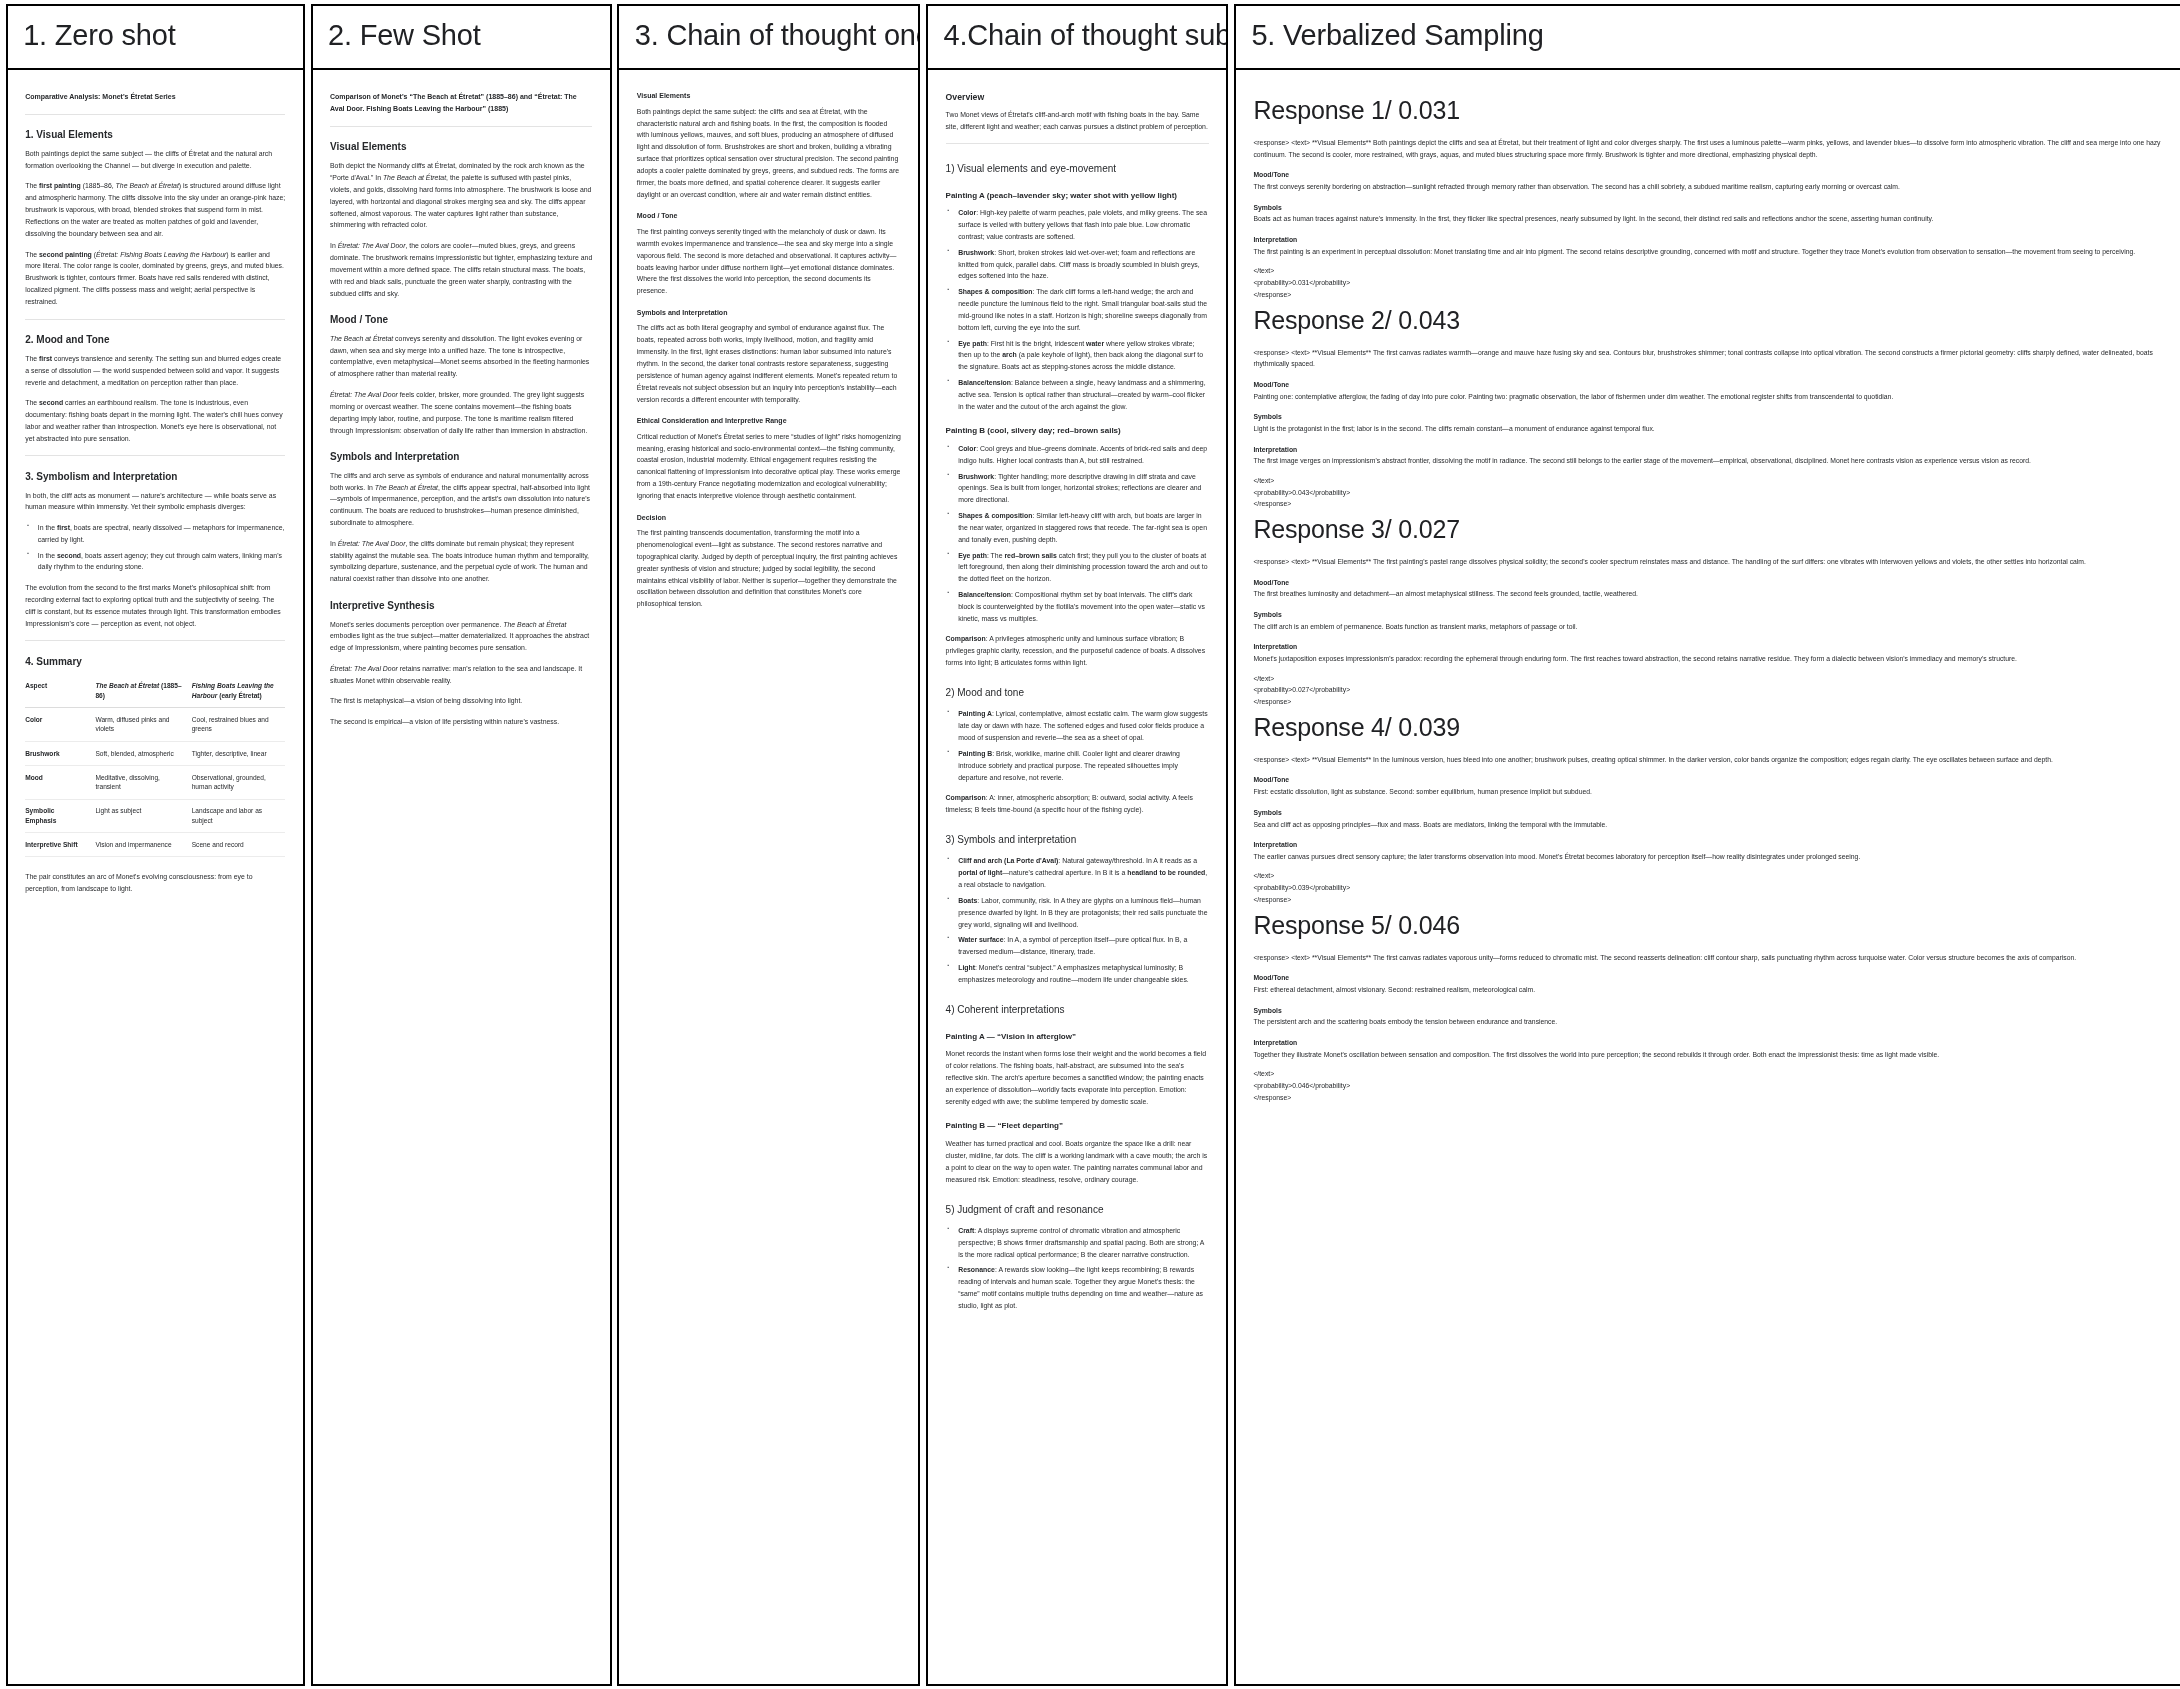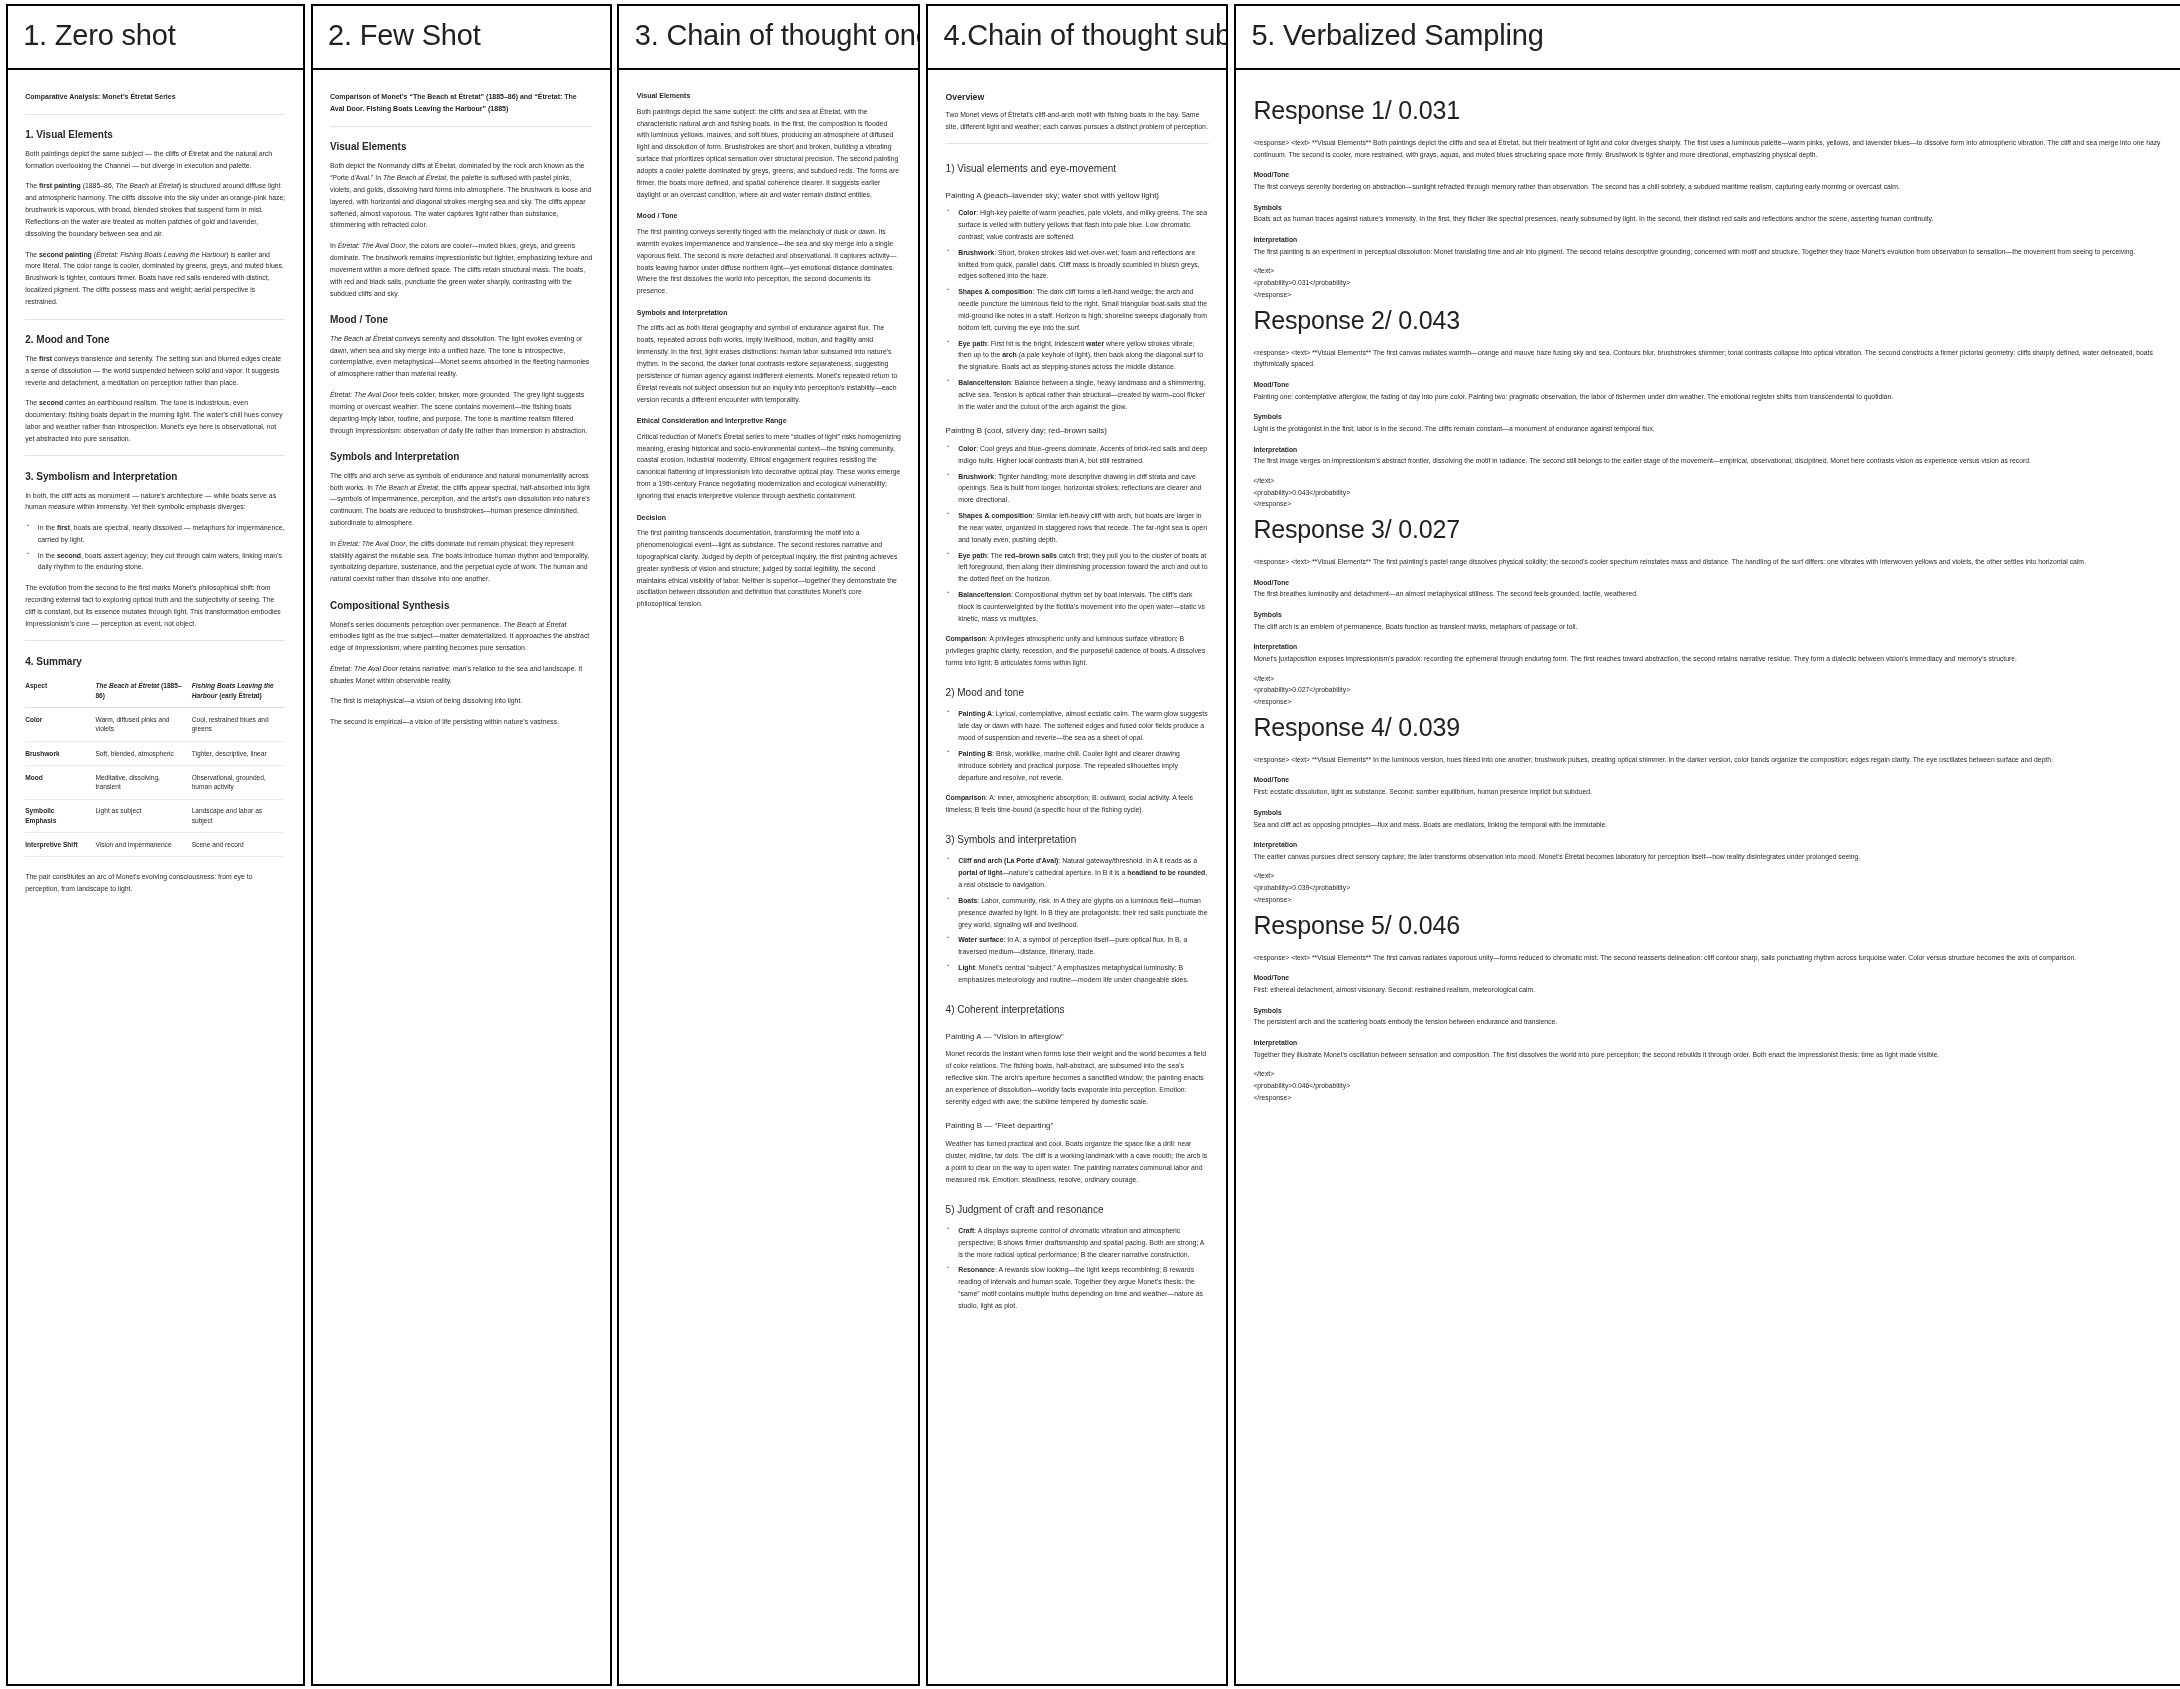--- a/index.html
+++ b/index.html
@@ -48,21 +48,21 @@
   .doc h2 { font-size: 10px; font-weight: 700; margin: 13.5px 0 5.8px 0; line-height:1.4;}
   .doc h3 { font-size: 7px; font-weight: 700; margin: 10.6px 0 4.8px 0; line-height:1.4;}
   .doc p  { margin: 0 0 8.7px 0; }
   .doc ul { margin: 2.9px 0 8.7px 0; padding-left: 12.6px; }
   .doc li { margin: 0 0 3.9px 0; list-style: none; position: relative; }
   .doc li:before {
     content: "▪"; position: absolute; left: -10.6px; top: -1px;
     font-size: 5.3px; color: #5f6368;
   }
   .doc .big-h { font-size: 10px; font-weight: 400; margin: 15.4px 0 6.8px 0; }
-  .doc .mid-h { font-size: 8px; font-weight: 400; margin: 11.6px 0 4.8px 0; }
+  .doc .mid-h { font-size: 8px; font-weight: 700; margin: 11.6px 0 4.8px 0; }
   b, strong { font-weight: 700; }
   i, em { font-style: italic; }
 
   
   table.sum { width: 100%; border-collapse: collapse; font-size: 6.6px; margin-top: 3.9px;}
   table.sum th, table.sum td {
     text-align: left; vertical-align: top;
     padding: 6.8px 8.7px 6.8px 0;
     border-bottom: 1px solid #ececec;
     line-height: 1.45;
@@ -184,21 +184,21 @@
       <p>In <i>Étretat: The Aval Door</i>, the colors are cooler—muted blues, greys, and greens dominate. The brushwork remains impressionistic but tighter, emphasizing texture and movement within a more defined space. The cliffs retain structural mass. The boats, with red and black sails, punctuate the green water sharply, contrasting with the subdued cliffs and sky.</p>
 
       <h2>Mood / Tone</h2>
       <p><i>The Beach at Étretat</i> conveys serenity and dissolution. The light evokes evening or dawn, when sea and sky merge into a unified haze. The tone is introspective, contemplative, even metaphysical—Monet seems absorbed in the fleeting harmonies of atmosphere rather than material reality.</p>
       <p><i>Étretat: The Aval Door</i> feels colder, brisker, more grounded. The grey light suggests morning or overcast weather. The scene contains movement—the fishing boats departing imply labor, routine, and purpose. The tone is maritime realism filtered through Impressionism: observation of daily life rather than immersion in abstraction.</p>
 
       <h2>Symbols and Interpretation</h2>
       <p>The cliffs and arch serve as symbols of endurance and natural monumentality across both works. In <i>The Beach at Étretat</i>, the cliffs appear spectral, half-absorbed into light—symbols of impermanence, perception, and the artist's own dissolution into nature's continuum. The boats are reduced to brushstrokes—human presence diminished, subordinate to atmosphere.</p>
       <p>In <i>Étretat: The Aval Door</i>, the cliffs dominate but remain physical; they represent stability against the mutable sea. The boats introduce human rhythm and temporality, symbolizing departure, sustenance, and the perpetual cycle of work. The human and natural coexist rather than dissolve into one another.</p>
 
-      <h2>Compositional Synthesis</h2>
+      <h2>Interpretive Synthesis</h2>
       <p>Monet's series documents perception over permanence. <i>The Beach at Étretat</i> embodies light as the true subject—matter dematerialized. It approaches the abstract edge of Impressionism, where painting becomes pure sensation.</p>
       <p><i>Étretat: The Aval Door</i> retains narrative: man's relation to the sea and landscape. It situates Monet within observable reality.</p>
       <p>The first is metaphysical—a vision of being dissolving into light.</p>
       <p>The second is empirical—a vision of life persisting within nature's vastness.</p>
     </div>
   </div>
 
   <div class="col w3">
     <div class="col-head">
       <h1>3. Chain of thought one liner</h1>

